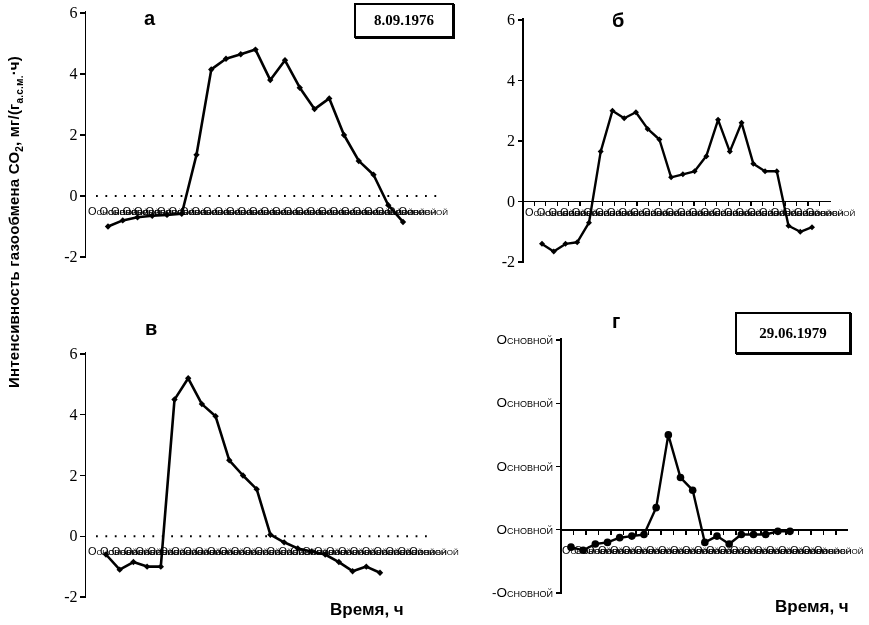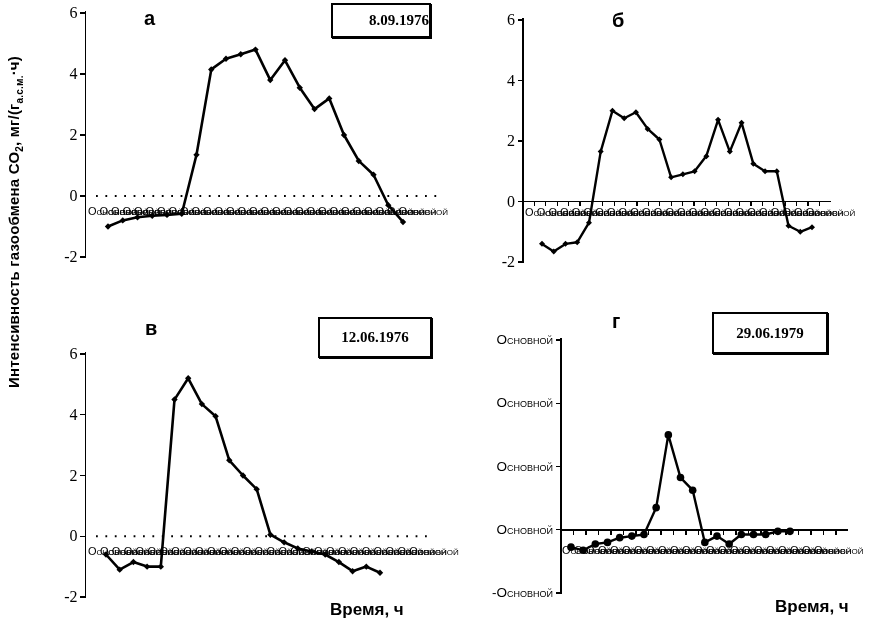--- a/index.html
+++ b/index.html
@@ -11,24 +11,24 @@
           font:bold 15px "Liberation Sans",sans-serif;letter-spacing:.2px;white-space:nowrap;}
   .ytitle sub{font-size:10px;}
   .panel-letter{position:absolute;font:bold 20px "Liberation Sans",sans-serif;}
   .letter-a{left:144px;top:7px;}
   .letter-b{left:612px;top:9px;}
   .letter-v{left:145px;top:317px;}
   .letter-g{left:612px;top:310px;}
   .date-box{position:absolute;border:2px solid #000;box-shadow:1px 1px 0 #000;
             display:flex;align-items:center;justify-content:center;
             font:bold 15px "Liberation Serif",serif;background:#fff;}
-  .box-a{left:331px;top:3px;width:96px;height:31px;justify-content:flex-end;}
+  .box-a{left:354px;top:3px;width:96px;height:31px;}
   .box-b{left:732px;top:2px;width:111px;height:34px;}
   .box-v{left:318px;top:317px;width:110px;height:37px;}
-  .box-g{left:712px;top:312px;width:112px;height:38px;}
+  .box-g{left:735px;top:312px;width:112px;height:38px;}
   .xtitle{position:absolute;font:bold 17px "Liberation Sans",sans-serif;}
   .xtitle-v{left:330px;top:600px;}
   .xtitle-g{left:775px;top:597px;}
   .ytick{position:absolute;width:38px;text-align:right;
          font:16px "Liberation Serif",serif;line-height:20px;}
   .ytick-osn{position:absolute;width:100px;text-align:right;
          font:13.5px "Liberation Sans",sans-serif;font-variant-caps:small-caps;line-height:16px;}
   .band{position:absolute;height:13px;}
   .band span{position:absolute;top:0;white-space:nowrap;
          font:11px "Liberation Sans",sans-serif;font-variant-caps:small-caps;}
@@ -341,22 +341,19 @@
   <div class="ytitle"><span>Интенсивность  газообмена СО</span><sub>2</sub><span>, мг/(г</span><sub>а.с.м.</sub><span>·ч)</span></div>
 
   <div class="panel-letter letter-a">а</div>
   <div class="panel-letter letter-b">б</div>
   <div class="panel-letter letter-v">в</div>
   <div class="panel-letter letter-g">г</div>
 
   <div class="date-box box-a">
       <span>8.09.1976</span>
     </div>
-  <div class="date-box box-v">
-      <span>12.06.1976</span>
-    </div>
   <div class="date-box box-g">
       <span>29.06.1979</span>
     </div>
 
   <div class="xtitle xtitle-v">Время, ч</div>
   <div class="xtitle xtitle-g">Время, ч</div>
 </div>
 
 </body></html>

